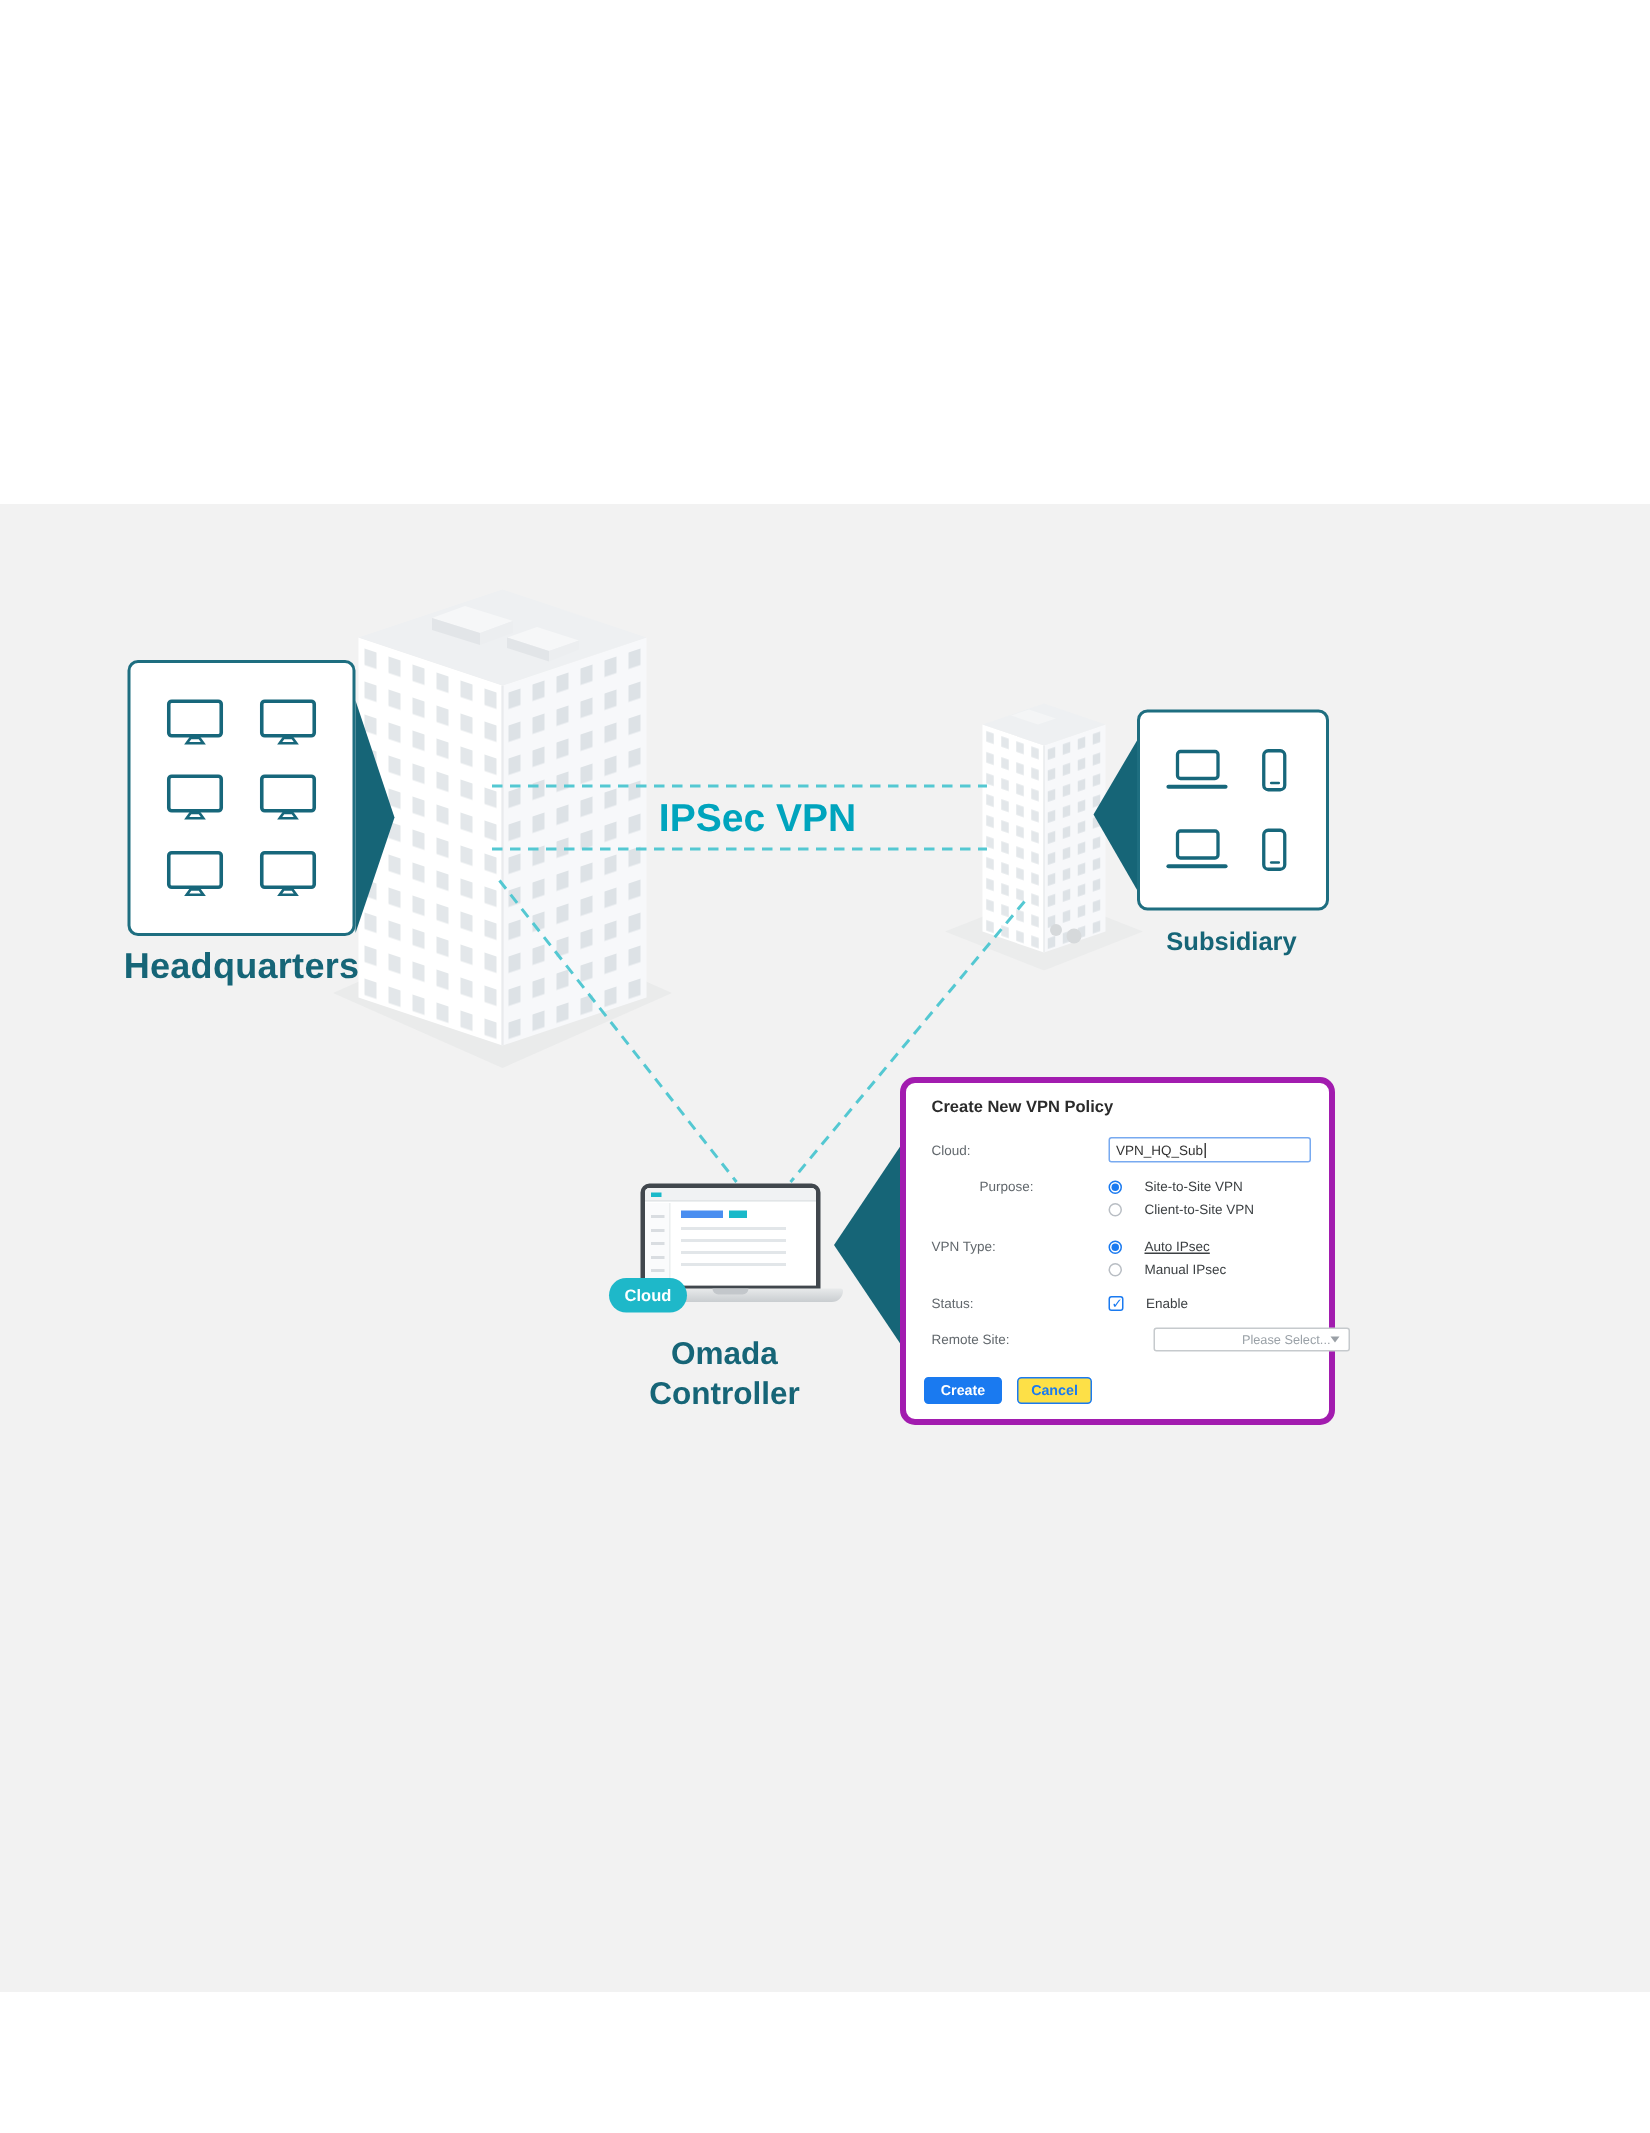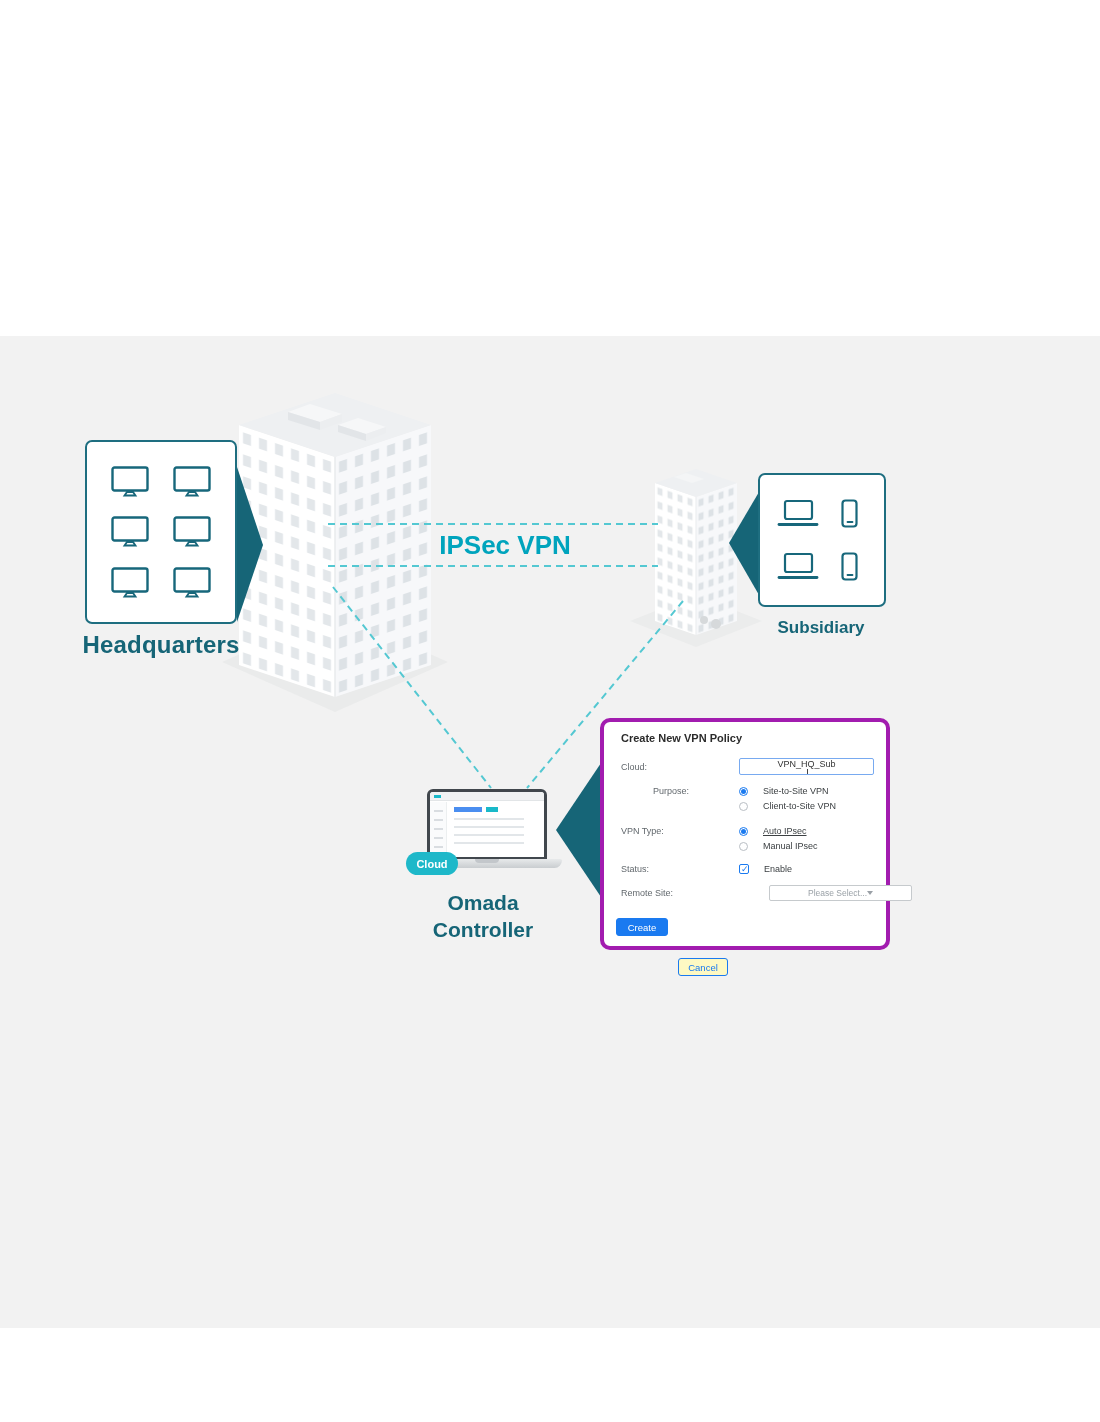--- a/index.html
+++ b/index.html
@@ -45,34 +45,34 @@
                  background:linear-gradient(180deg,#e8eaeb,#c9cdd0); border-radius:2px 2px 10px 10px; }
   .laptop-notch { position:absolute; left:50%; top:0; width:24px; height:4px; margin-left:-12px; background:#c3c7cb; border-radius:0 0 5px 5px; }
   .cloud-badge { position:absolute; left:406px; top:852px; width:52px; height:23px; border-radius:12px; background:#1eb8c9;
                  color:#ffffff; font-size:11px; font-weight:bold; display:flex; align-items:center; justify-content:center; z-index:5; }
 
   
   .dlg { position:absolute; left:600px; top:718px; width:290px; height:232px; background:#ffffff; border:4px solid #a21caf; border-radius:10px; z-index:4; }
   .dlg-title { position:absolute; left:17px; top:10px; font-size:11px; font-weight:bold; color:#2b2b2b; }
   .drow { position:absolute; left:17px; display:flex; align-items:center; }
   .dlabel { width:118px; font-size:9px; color:#62686d; }
-  .fake-input { width:135px; height:17px; border:1px solid #78aaf0; border-radius:2px; background:#fff; display:flex; align-items:center; padding:0 4px; font-size:9px; color:#333;flex-direction:column; }
+  .fake-input { width:135px; height:17px; border:1px solid #78aaf0; border-radius:2px; background:#fff; display:flex; align-items:center; padding:0 4px; font-size:9px; color:#333; }
   .caret { display:inline-block; width:1px; height:10px; background:#444; margin-left:1px; }
   .opt { position:absolute; left:135px; display:flex; align-items:center; gap:15px; font-size:9px; color:#3c4043; }
   .radio { width:9px; height:9px; border-radius:50%; border:1px solid #b9bec4; background:#fff; display:inline-block; flex:0 0 auto; }
   .radio.selected { border-color:#1a7af0; }
   .radio.selected::after { content:""; display:block; width:5px; height:5px; margin:1px; border-radius:50%; background:#1a7af0; }
   .checkbox { width:10px; height:10px; border:1px solid #1a7af0; border-radius:2px; background:#fff; display:inline-block; position:relative; flex:0 0 auto; }
   .checkbox::after { content:"\2713"; position:absolute; left:1px; top:-1.5px; font-size:9px; font-weight:bold; color:#1a7af0; }
-  .fake-select { width:143px; height:16px; border:1px solid #c6cacd; border-radius:2px; background:#fff; display:flex; align-items:center; justify-content:center; padding:0 6px; font-size:8.5px; color:#9aa1a7; }
+  .fake-select { width:131px; height:16px; border:1px solid #c6cacd; border-radius:2px; background:#fff; display:flex; align-items:center; justify-content:flex-end; padding:0 6px; font-size:8.5px; color:#9aa1a7; }
   .chev { width:0; height:0; border-left:3.5px solid transparent; border-right:3.5px solid transparent; border-top:4px solid #9aa0a6; }
-  .btn-row { position:absolute; left:12px; top:196px; display:flex; gap:10px; }
+  .btn-row { position:absolute; left:12px; top:196px; display:flex; gap:10px;font-weight:bold; }
   .btn { height:18px; border-radius:3px; font-size:9.5px; display:flex; align-items:center; justify-content:center; cursor:pointer; }
   .btn-create { width:52px; background:#1a7af0; color:#ffffff; border:1px solid #1a7af0; }
-  .btn-cancel { width:50px; background:#fef9c3; color:#1a7af0; border:1px solid #1a7af0;margin-top:40px; }
+  .btn-cancel { width:50px; background:#fde047; color:#1a7af0; border:1px solid #1a7af0; }
 </style>
 </head>
 <body>
 
 <div class="stage">
 
   <div class="band"></div>
 
   <svg class="shadow-svg" style="left:222px; top:612px;" width="226" height="100">
     <polygon points="113,0 226,50 113,100 0,50" fill="#eaebeb"></polygon>

